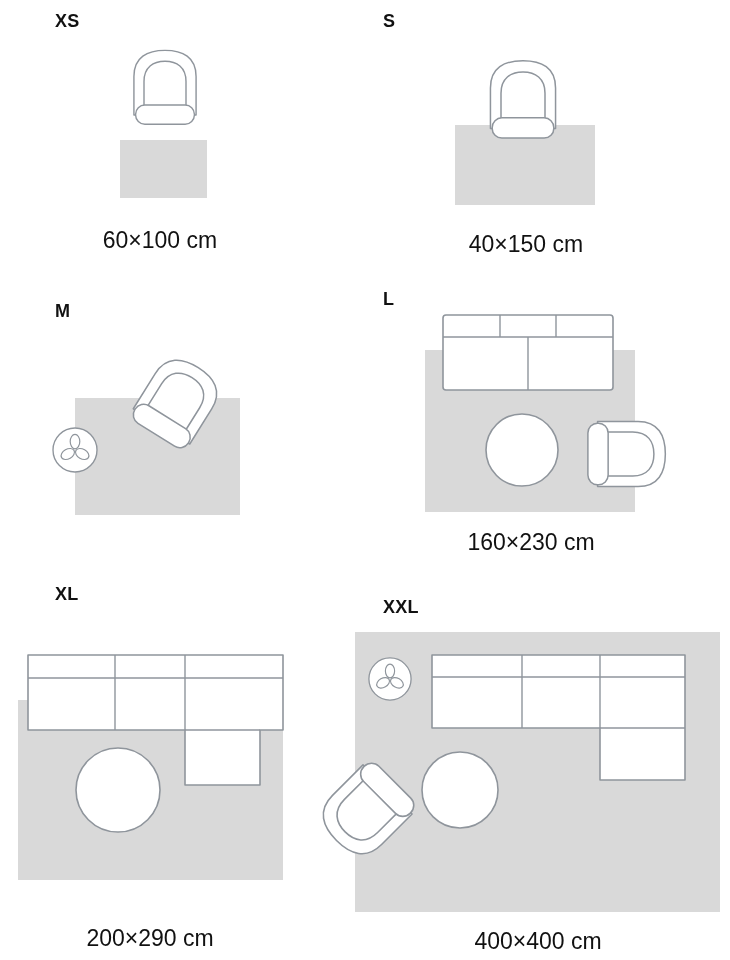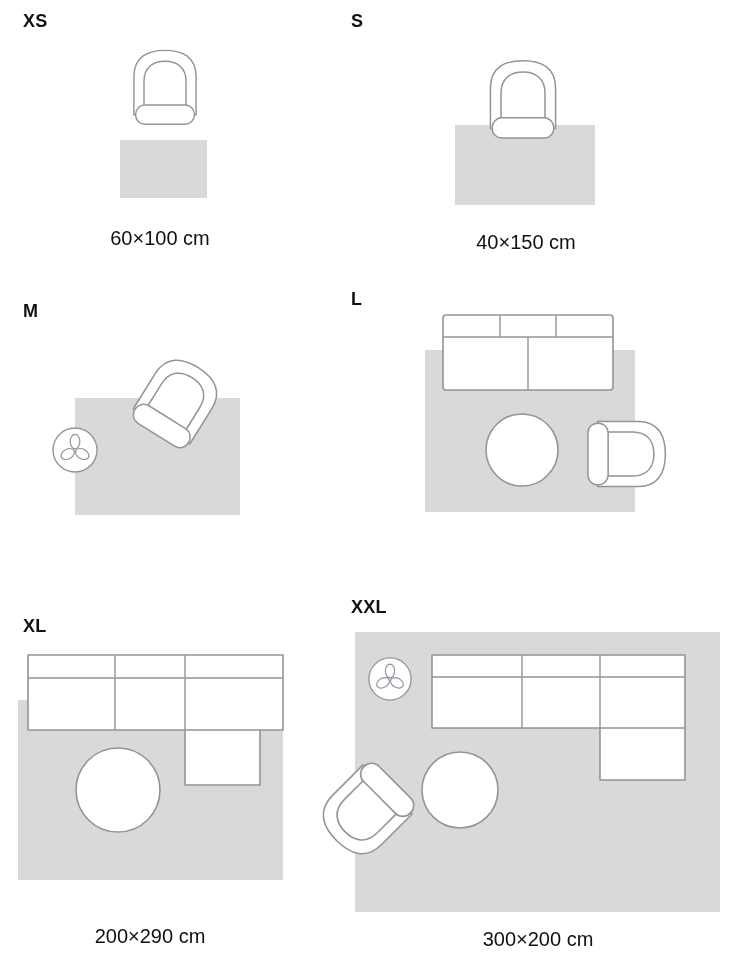--- a/index.html
+++ b/index.html
@@ -10,26 +10,27 @@
     background: var(--bg, #ffffff);
     font-family: "Liberation Sans", "DejaVu Sans", sans-serif;
     color: var(--text, #111111);
     overflow: hidden;
   }
   .size-label {
     position: absolute;
     font-size: 18px;
     font-weight: 700;
     letter-spacing: .2px;
+    margin-left: 32px;
   }
   .caption {
     position: absolute;
     width: 200px;
     text-align: center;
-    font-size: 20px;
+    font-size: 23px;
     font-weight: 400;
   }
   svg.illus {
     position: absolute;
     overflow: visible;
     color: var(--outline, #8f959c);
   }
   .rug  { fill: var(--rug, #d9d9d9); stroke: none; }
   .furn { fill: #ffffff; stroke: currentColor; stroke-width: 1.6; stroke-linejoin: round; }
   .seam { fill: none; stroke: currentColor; stroke-width: 1.4; }
@@ -88,22 +89,23 @@
       <line class="seam" x1="28" y1="27" x2="198" y2="27"></line>
       <line class="seam" x1="85" y1="5" x2="85" y2="27"></line>
       <line class="seam" x1="141" y1="5" x2="141" y2="27"></line>
       <line class="seam" x1="113" y1="27" x2="113" y2="80"></line>
     </g>
     <circle class="furn" cx="107" cy="140" r="36"></circle>
     <g transform="rotate(90 213 144)">
       <use href="#armchair" x="169" y="102" width="88" height="85"></use>
     </g>
   </svg>
+  <span class="caption" style="left:431px;top:529px">160×230 cm</span>
 
-  <span class="size-label" style="left:23px;top:616px">XL</span>
+  <span class="size-label" style="left:23px;top:584px">XL</span>
   <svg class="illus" style="left:10px;top:645px" width="285" height="245" viewBox="0 0 285 245">
     <rect class="rug" x="8" y="55" width="265" height="180"></rect>
     <g>
       <path class="furn" d="M18 10 H273 V85 H250 V140 H175 V85 H18 Z"></path>
       <line class="seam" x1="18" y1="33" x2="273" y2="33"></line>
       <line class="seam" x1="105" y1="10" x2="105" y2="33"></line>
       <line class="seam" x1="175" y1="10" x2="175" y2="33"></line>
       <line class="seam" x1="105" y1="33" x2="105" y2="85"></line>
       <line class="seam" x1="175" y1="33" x2="175" y2="85"></line>
       <line class="seam" x1="175" y1="85" x2="250" y2="85"></line>
@@ -123,15 +125,15 @@
       <line class="seam" x1="290" y1="30" x2="290" y2="52"></line>
       <line class="seam" x1="212" y1="52" x2="212" y2="103"></line>
       <line class="seam" x1="290" y1="52" x2="290" y2="103"></line>
       <line class="seam" x1="290" y1="103" x2="375" y2="103"></line>
     </g>
     <circle class="furn" cx="150" cy="165" r="38"></circle>
     <g transform="rotate(225 55 187)">
       <use href="#armchair" x="8" y="142" width="94" height="90"></use>
     </g>
   </svg>
-  <span class="caption" style="left:438px;top:928px">300×200 cm</span>
+  <span class="caption" style="left:438px;top:928px">400×400 cm</span>
 
 </div>
 
 </body></html>

